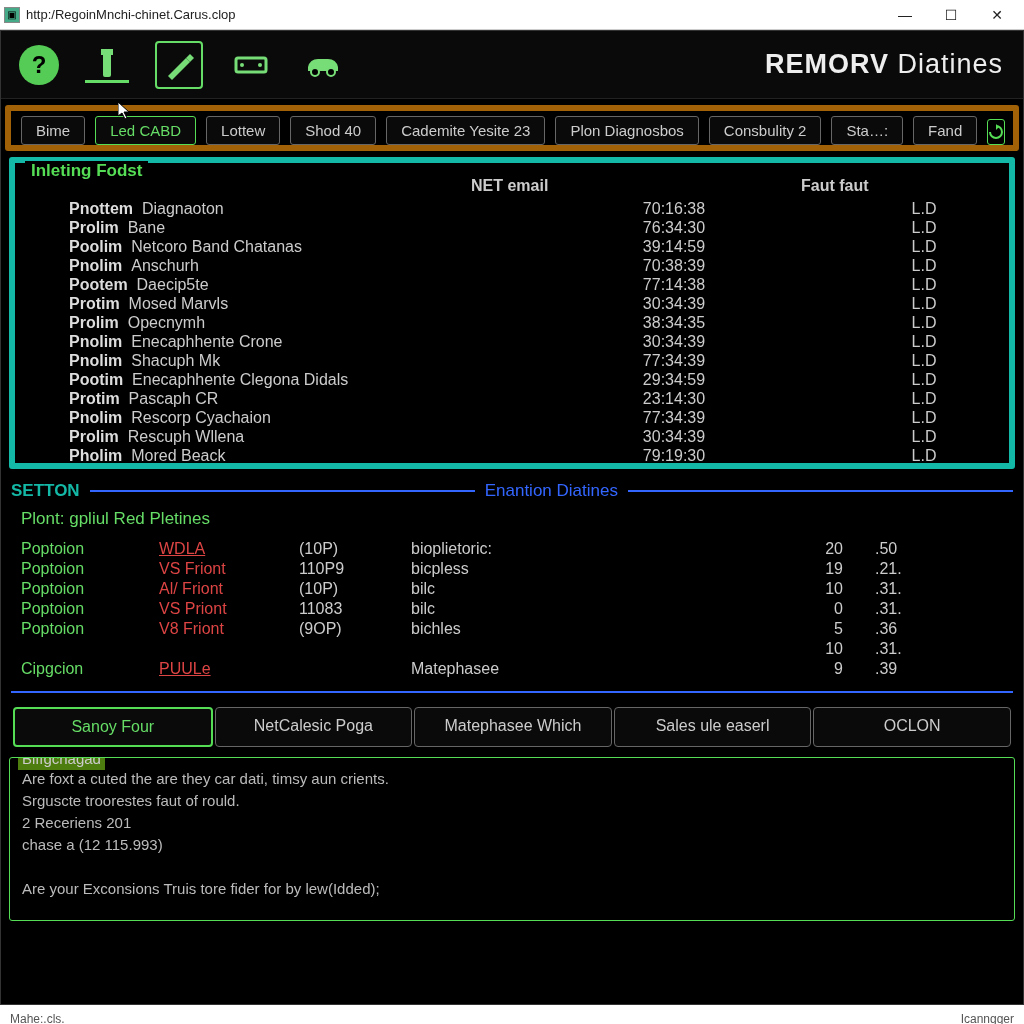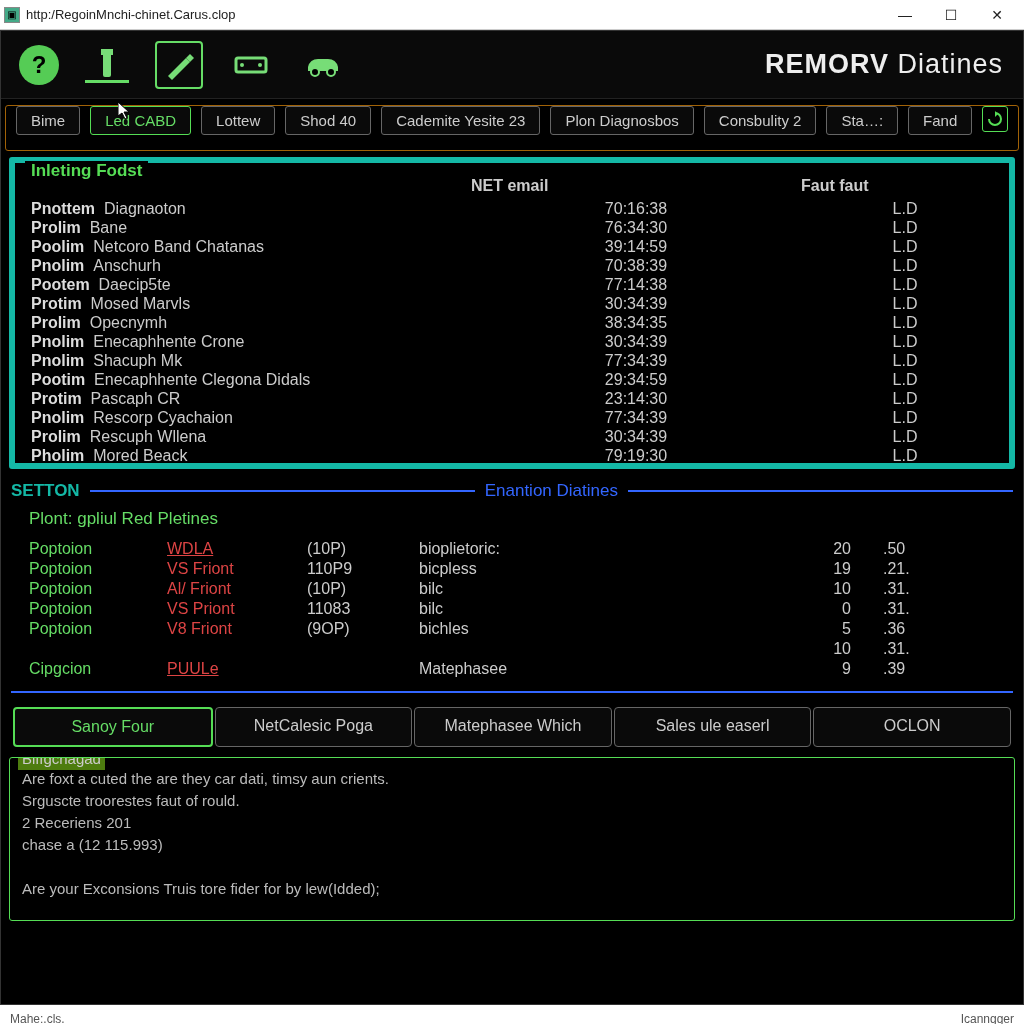--- a/index.html
+++ b/index.html
@@ -15,43 +15,43 @@
 .tbtn { width:48px; height:48px; display:flex; align-items:center; justify-content:center; cursor:pointer; border-radius:4px; }
 .tbtn.active { border:2px solid #6d6; }
 .tbtn.help { background:#5c5; border-radius:50%; width:40px; height:40px; color:#000; font-size:24px; font-weight:bold;}
 .tbtn.underline::after{content:'';position:absolute;bottom:6px;width:44px;height:3px;background:#6d6;}
 .tbtn{position:relative;}
 .brand { position:absolute; right:20px; font-size:27px; color:#eee; letter-spacing:1px; }
 .brand b{font-weight:600;}
 svg{display:block;}
 .cursor{position:absolute;left:118px;top:102px;z-index:10;pointer-events:none;}
 
-.tabs { height:46px; display:flex; align-items:flex-start; gap:10px; padding:0 10px; border:1px solid #a16207; margin:6px 4px 0 4px; border-radius:3px;}
+.tabs { height:46px; display:flex; align-items:flex-end; gap:10px; padding:0 10px; border:6px solid #a16207; margin:6px 4px 0 4px; border-radius:3px;}
 .tab { padding:5px 14px; border:1px solid #666; color:#ccc; font-size:15px; border-radius:3px; cursor:pointer; background:#0a0a0a; white-space:nowrap;}
 .tab.active { border-color:#5d5; color:#6d6; }
 .reload{width:26px;height:26px;border:1px solid #5d5;border-radius:3px;display:flex;align-items:center;justify-content:center;cursor:pointer;margin-left:auto;}
 
 .panel1{ margin:6px 8px 0 8px; border:6px solid #14b8a6; border-radius:3px; height:312px; position:relative; padding:6px 0 8px 0;}
 .panel-title{ position:absolute; top:-2px; left:10px; background:#000; padding:0 6px; color:#5d5; font-size:17px; font-weight:bold;}
 .list-hdr{display:flex;color:#ccc;font-size:16px;font-weight:bold;padding:8px 16px 4px 16px;}
 .list-hdr .c1{flex:0 0 440px;} .list-hdr .c2{flex:0 0 330px;text-align:left;} .list-hdr .c3{flex:1;text-align:left;}
 .list-scroll{height:268px;overflow-y:scroll;padding:0 0 0 16px;}
 .list-scroll::-webkit-scrollbar{width:14px;}
 .list-scroll::-webkit-scrollbar-track{background:#1a1a1a;}
 .list-scroll::-webkit-scrollbar-thumb{background:#555;}
-.row{display:flex;font-size:16px;color:#ccc;line-height:19px;font-family:Arial;}
+.row{display:flex;font-size:16px;color:#ccc;line-height:19px;font-family:Arial;margin-left:38px;}
 .row .c1{flex:0 0 440px;} .row .c2{flex:0 0 330px;text-align:center;} .row .c3{flex:1;text-align:center;}
 .row b{color:#ddd;}
 
 .divline{height:28px;margin:8px 10px 0 10px;display:flex;align-items:center;}
 .divline .lbl{color:#14b8a6;font-size:17px;font-weight:bold;padding-right:10px;}
 .divline .hr{flex:1;height:2px;background:#36f;}
 .divline .mid{color:#36f;font-size:17px;padding:0 10px;}
 
-.section{padding:4px 28px;color:#ccc;font-size:16px;line-height:20px;}
+.section{padding:4px 20px;color:#ccc;font-size:16px;line-height:20px;}
 .section .title{color:#6d6;font-size:17px;margin-bottom:10px;}
 .prow{display:flex;font-family:Arial;gap:32px;}
 .prow .p1{flex:0 0 106px;color:#6d6;}
 .prow .p2{flex:0 0 108px;color:#d44;text-decoration:underline;}
 .prow .p2.nou{text-decoration:none;}
 .prow .p3{flex:0 0 80px;color:#ccc;}
 .prow .p4{flex:0 0 340px;color:#ccc;}
 .prow .p5{flex:0 0 60px;text-align:right;color:#ccc;}
 .prow .p6{flex:0 0 50px;color:#ccc;}
 .divblue{height:2px;background:#36f;margin:8px 10px;}

